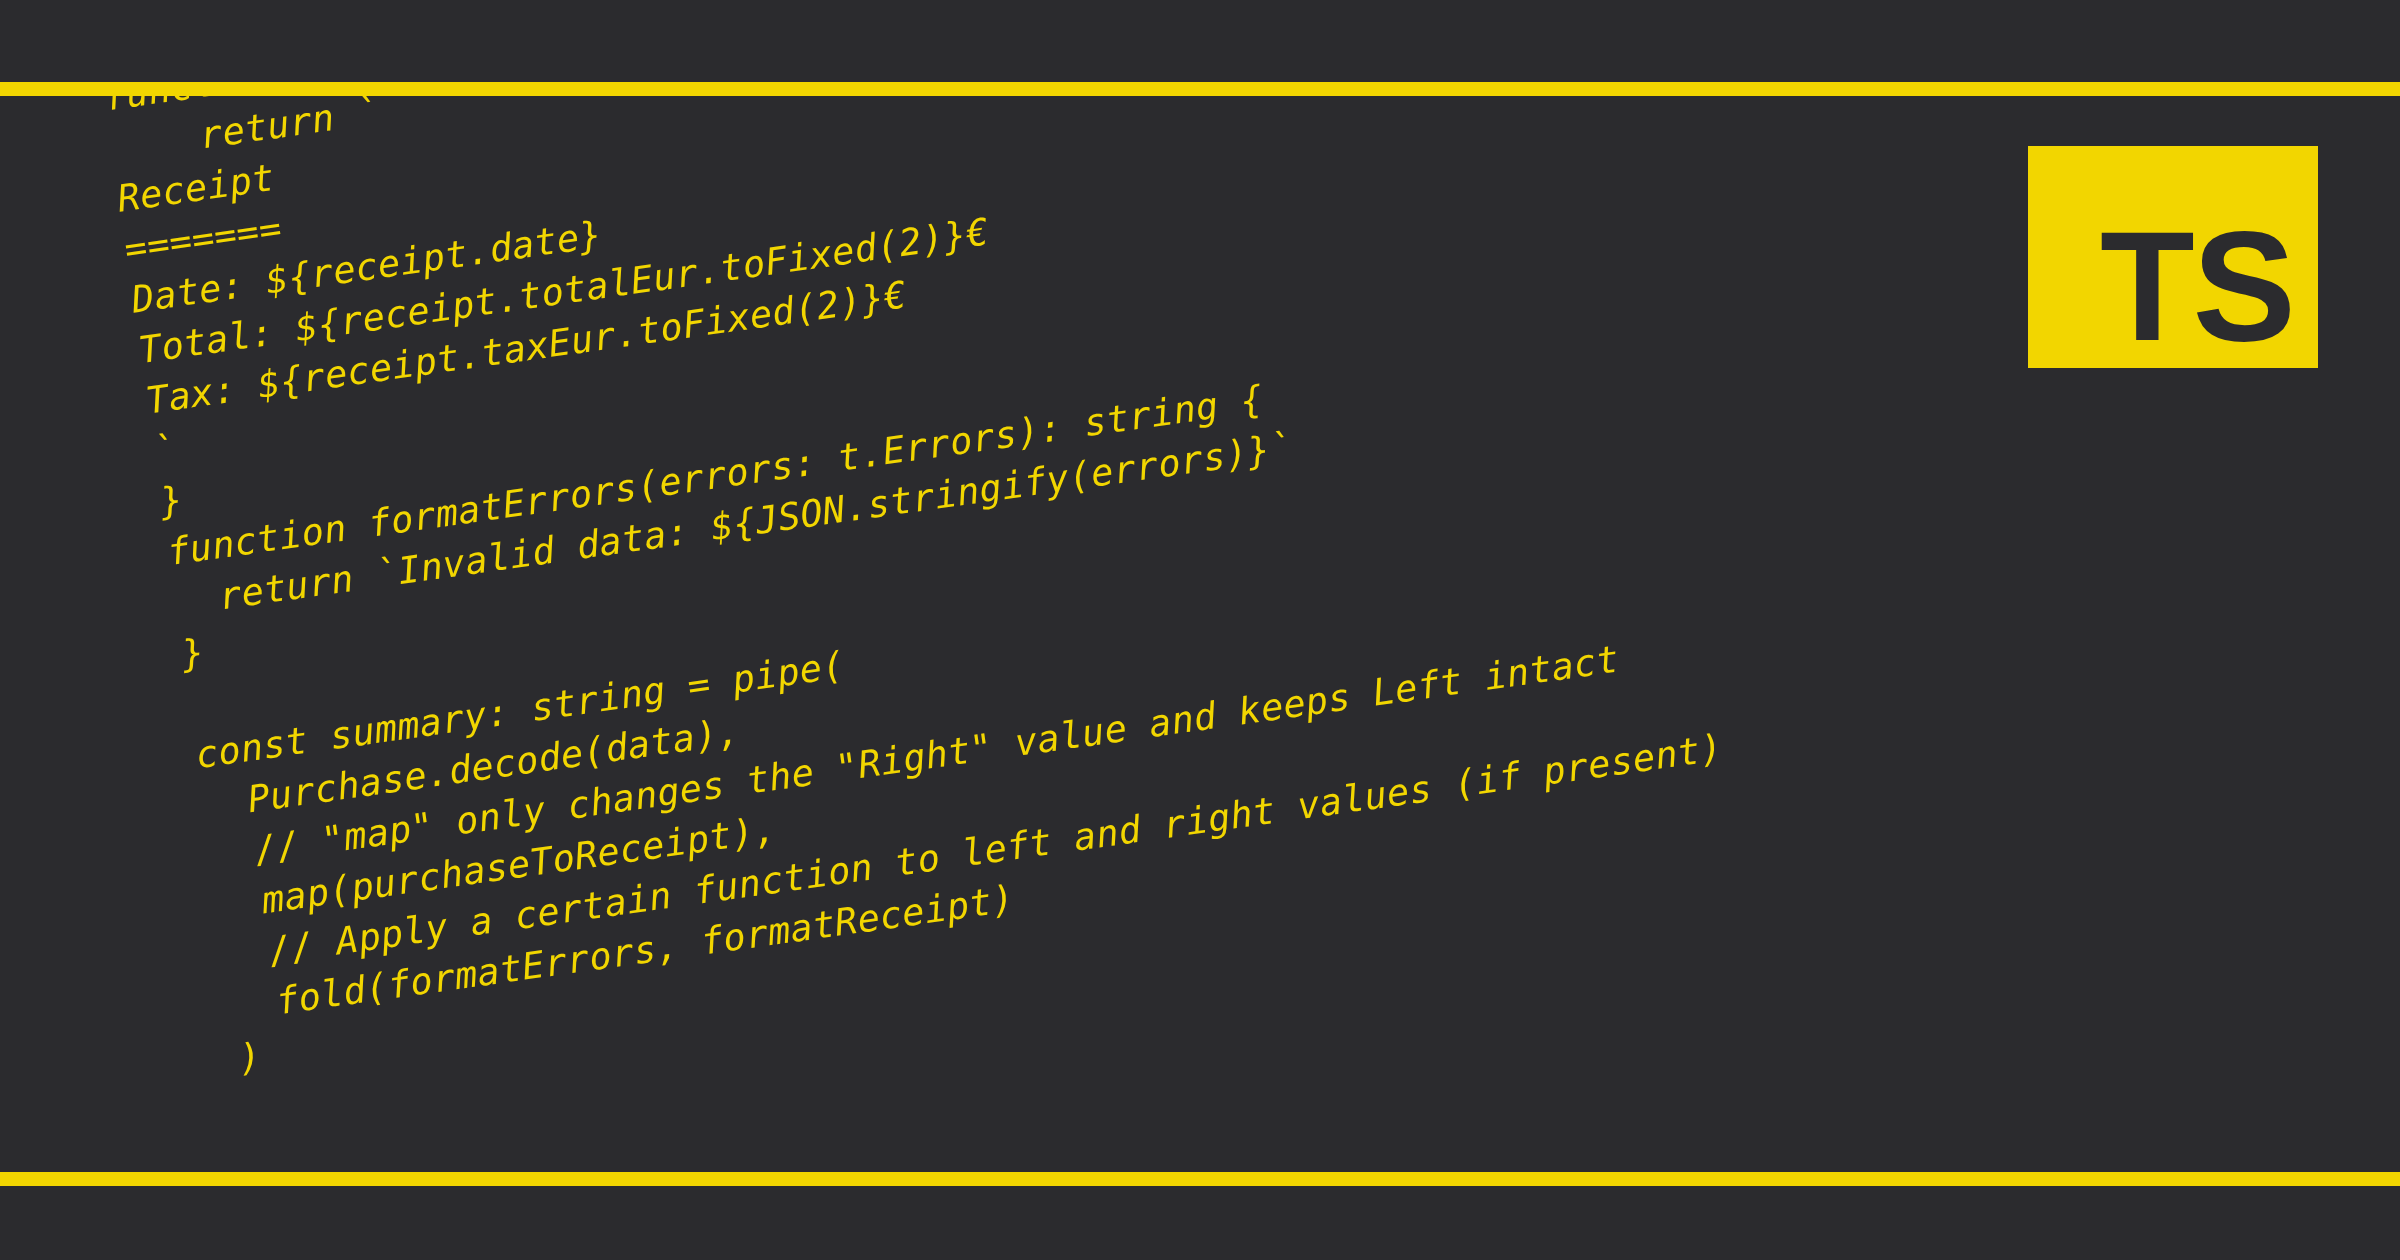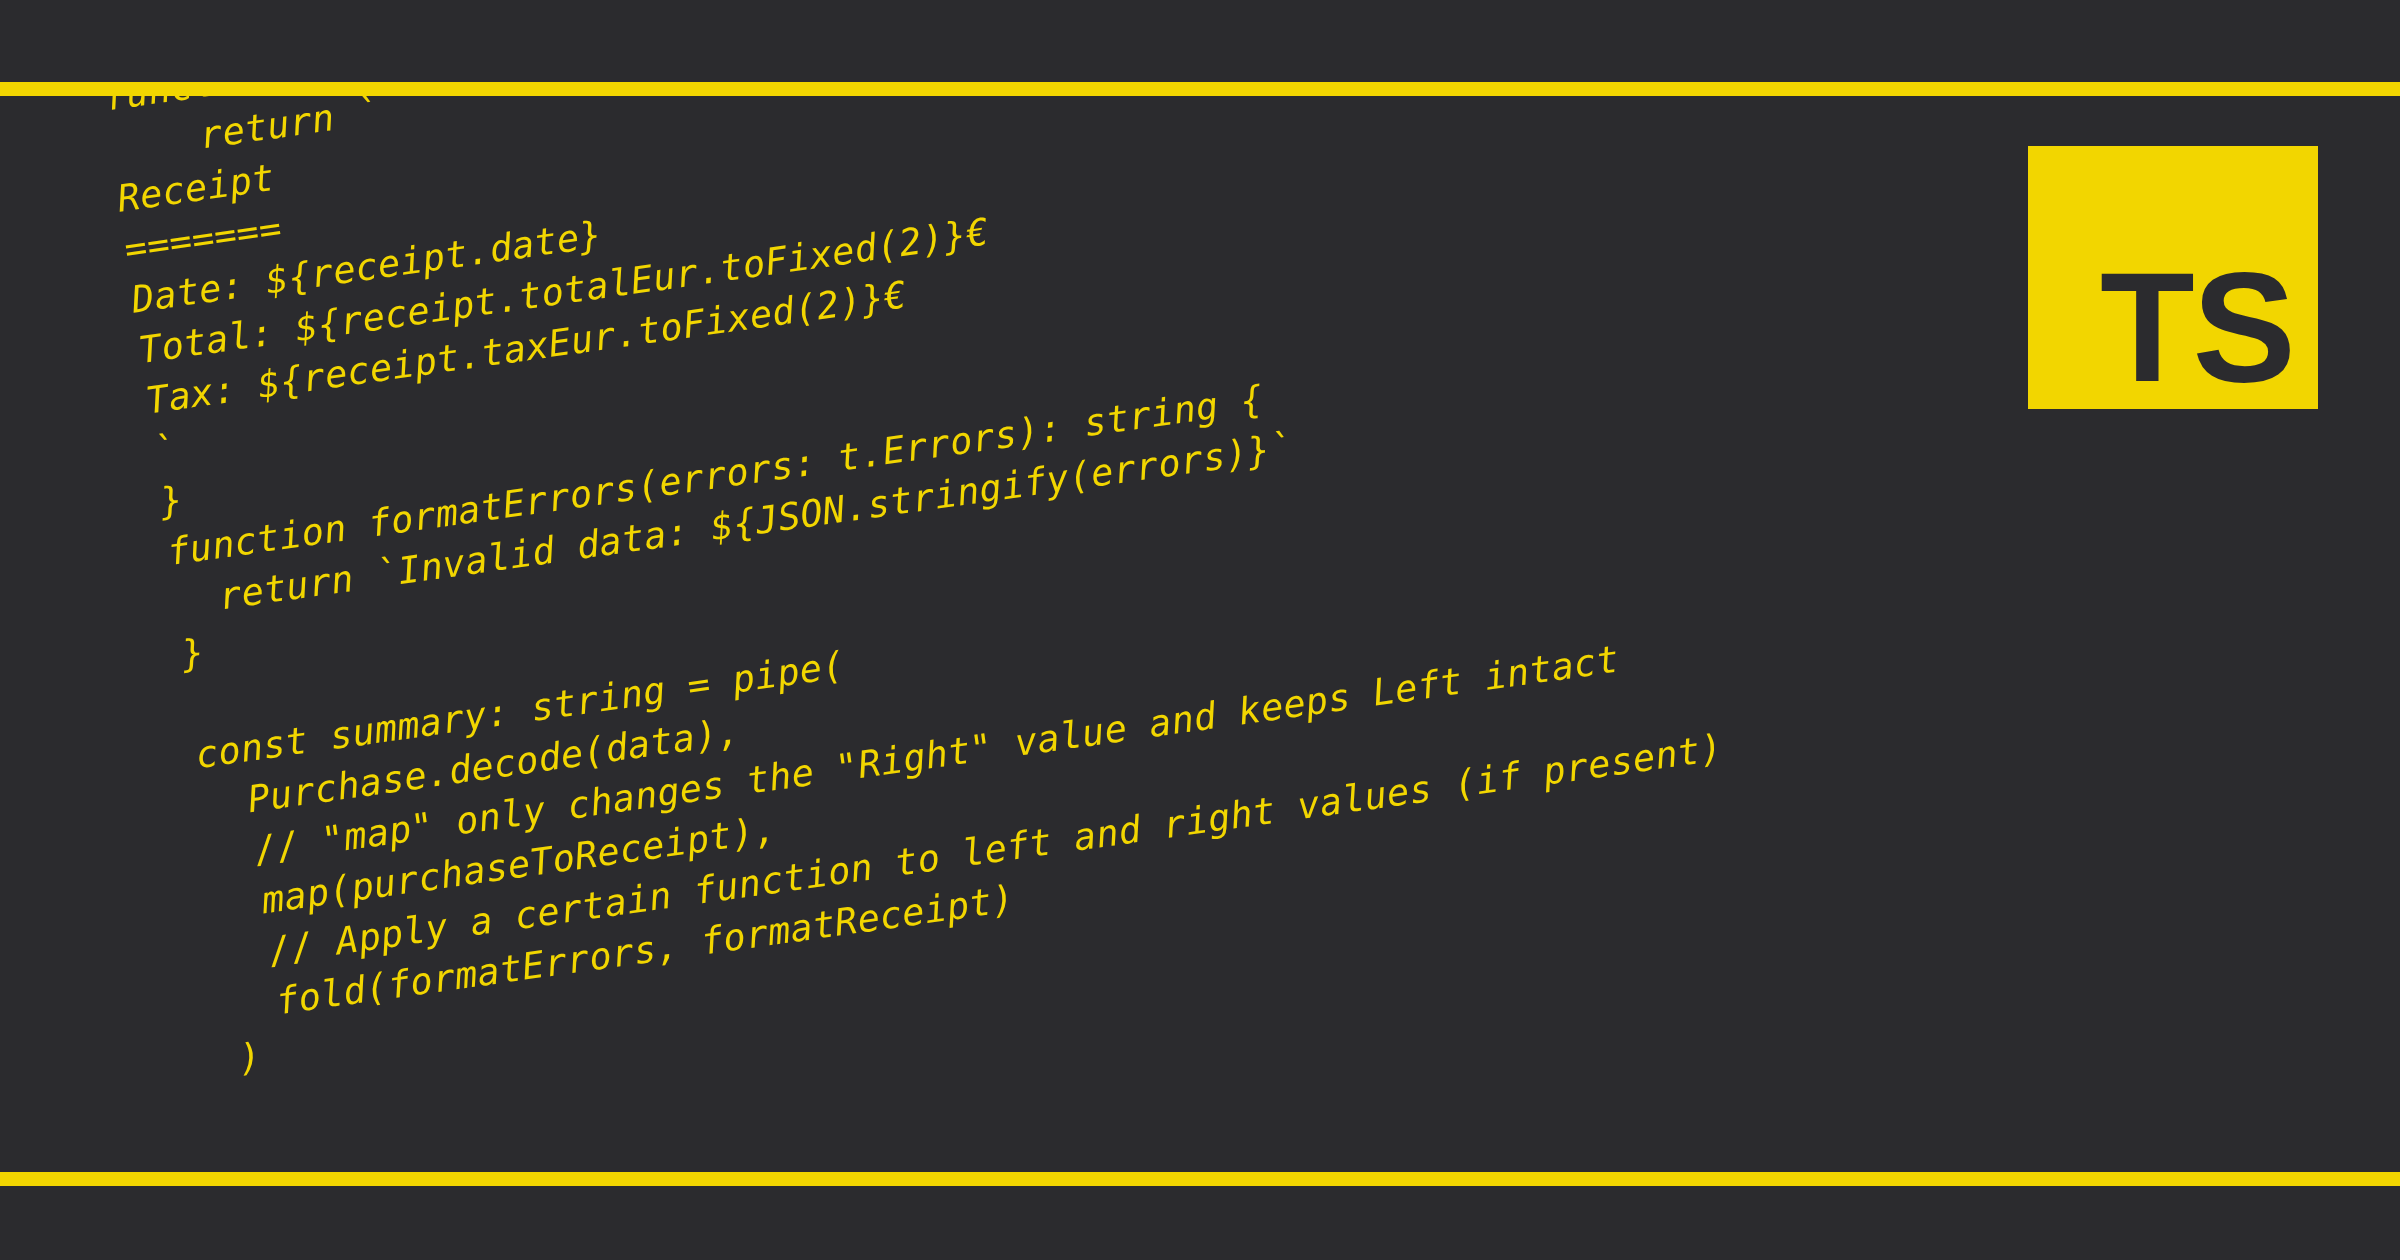--- a/index.html
+++ b/index.html
@@ -48,21 +48,21 @@
     line-height: 1.38;
     white-space: pre;
     letter-spacing: 0.3px;
   }
 
   .ts-badge {
     position: absolute;
     top: 146px;
     right: 82px;
     width: 290px;
-    height: 263px;
+    height: 222px;
     background: #f2d600;
   }
   .ts-badge .ts-label {
     position: absolute;
     right: 24px;
     bottom: 4px;
     color: #2b2b2e;
     font-family: "Helvetica Neue", Arial, sans-serif;
     font-weight: 800;
     font-style: normal;

